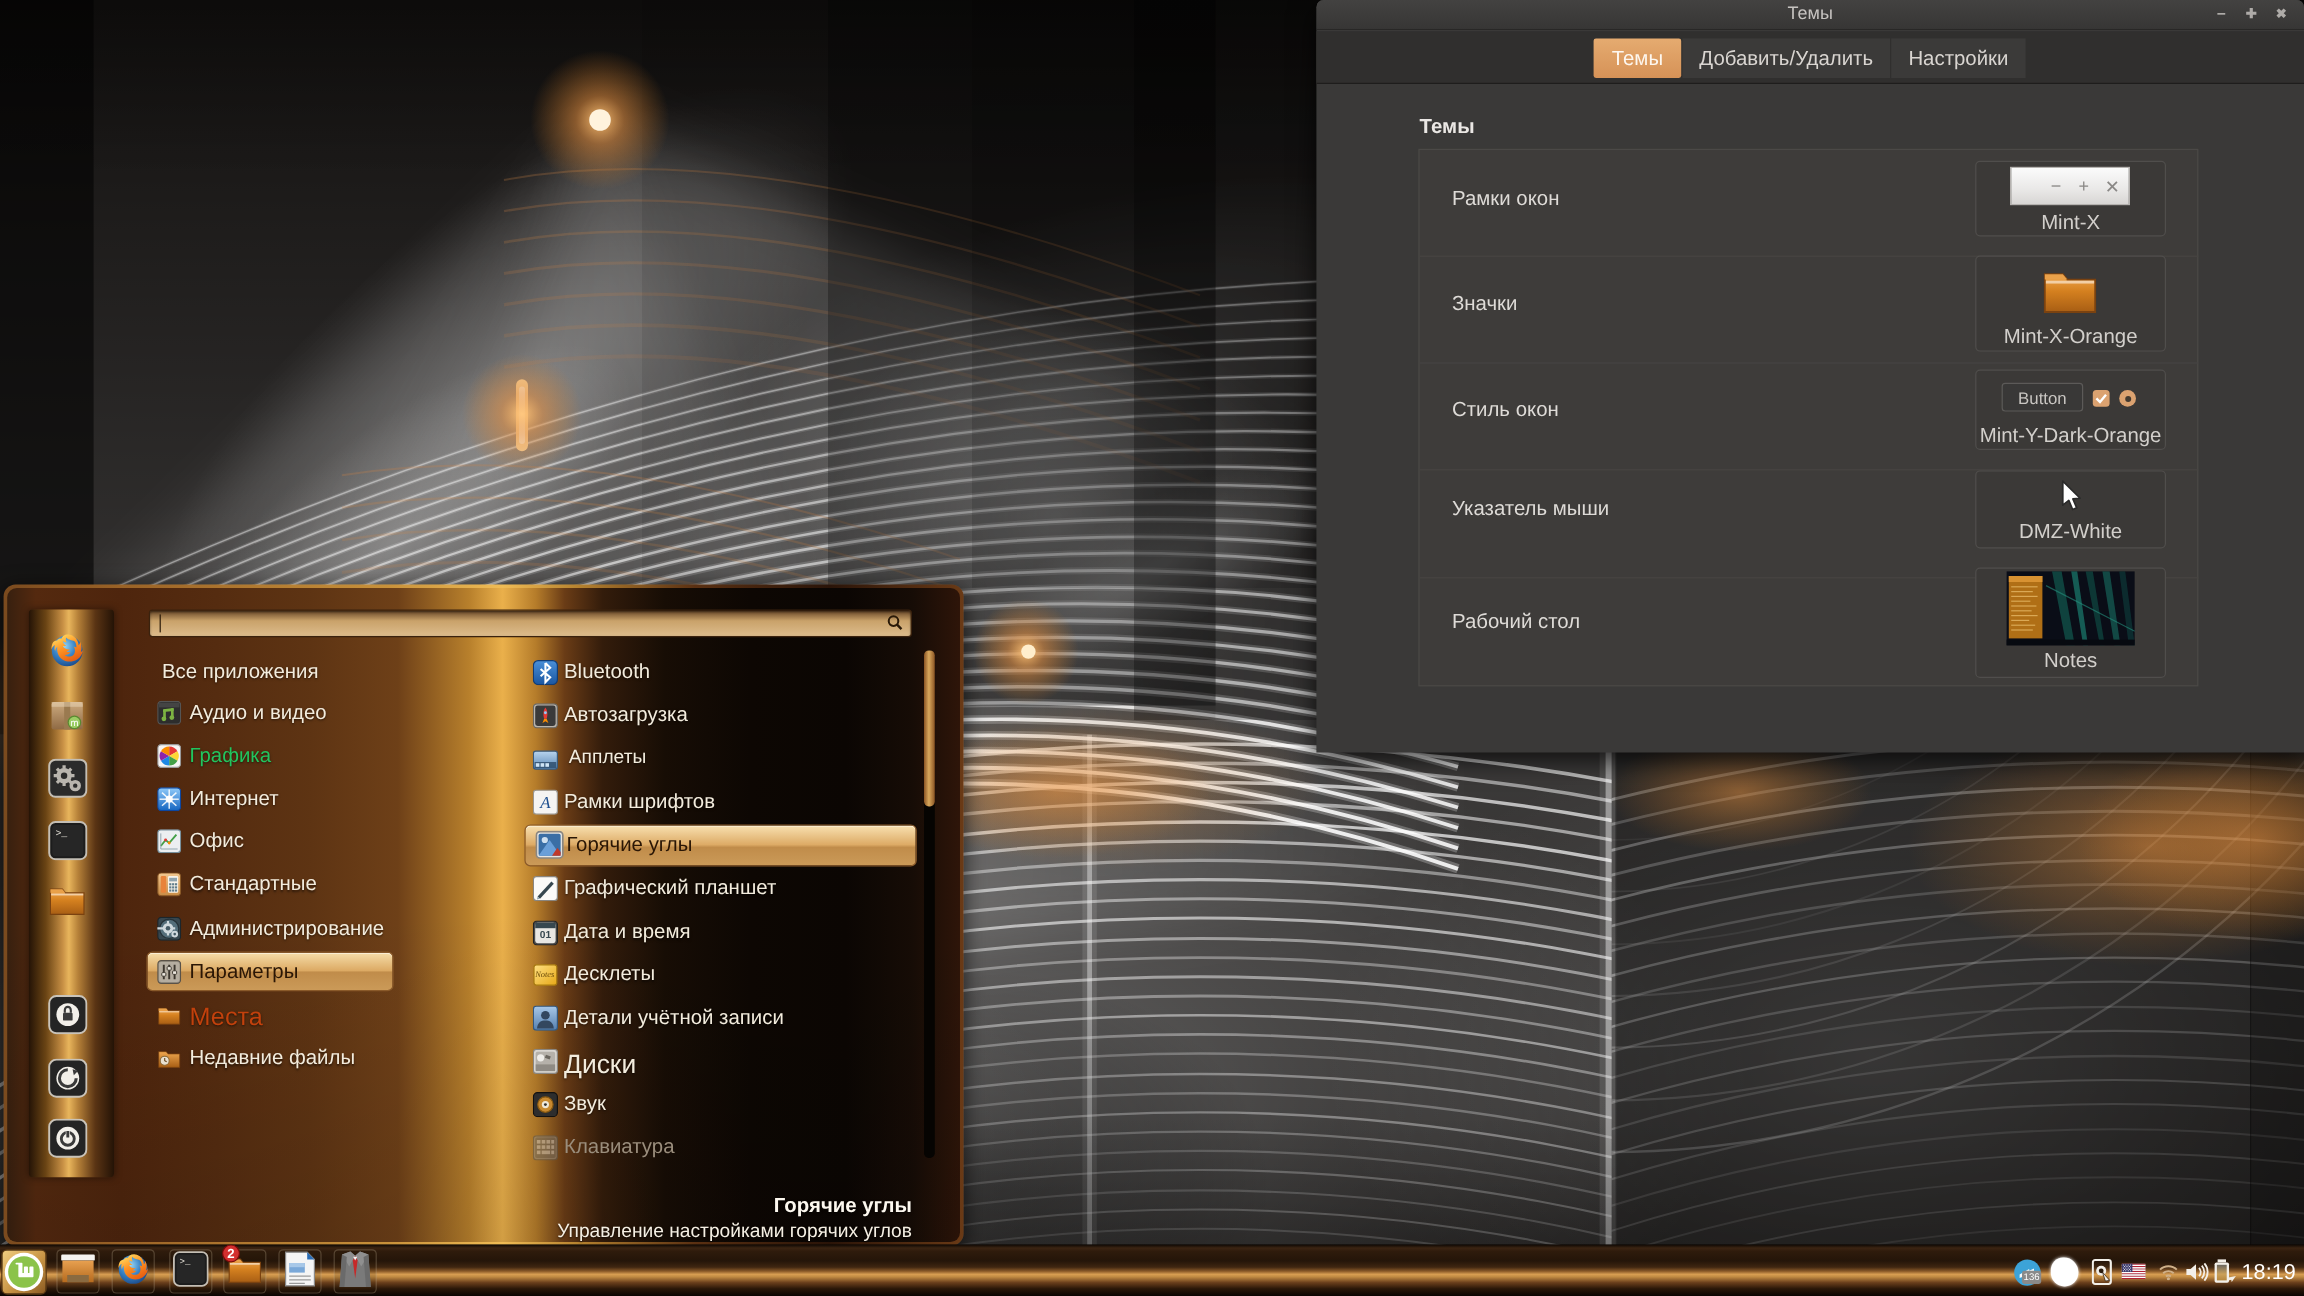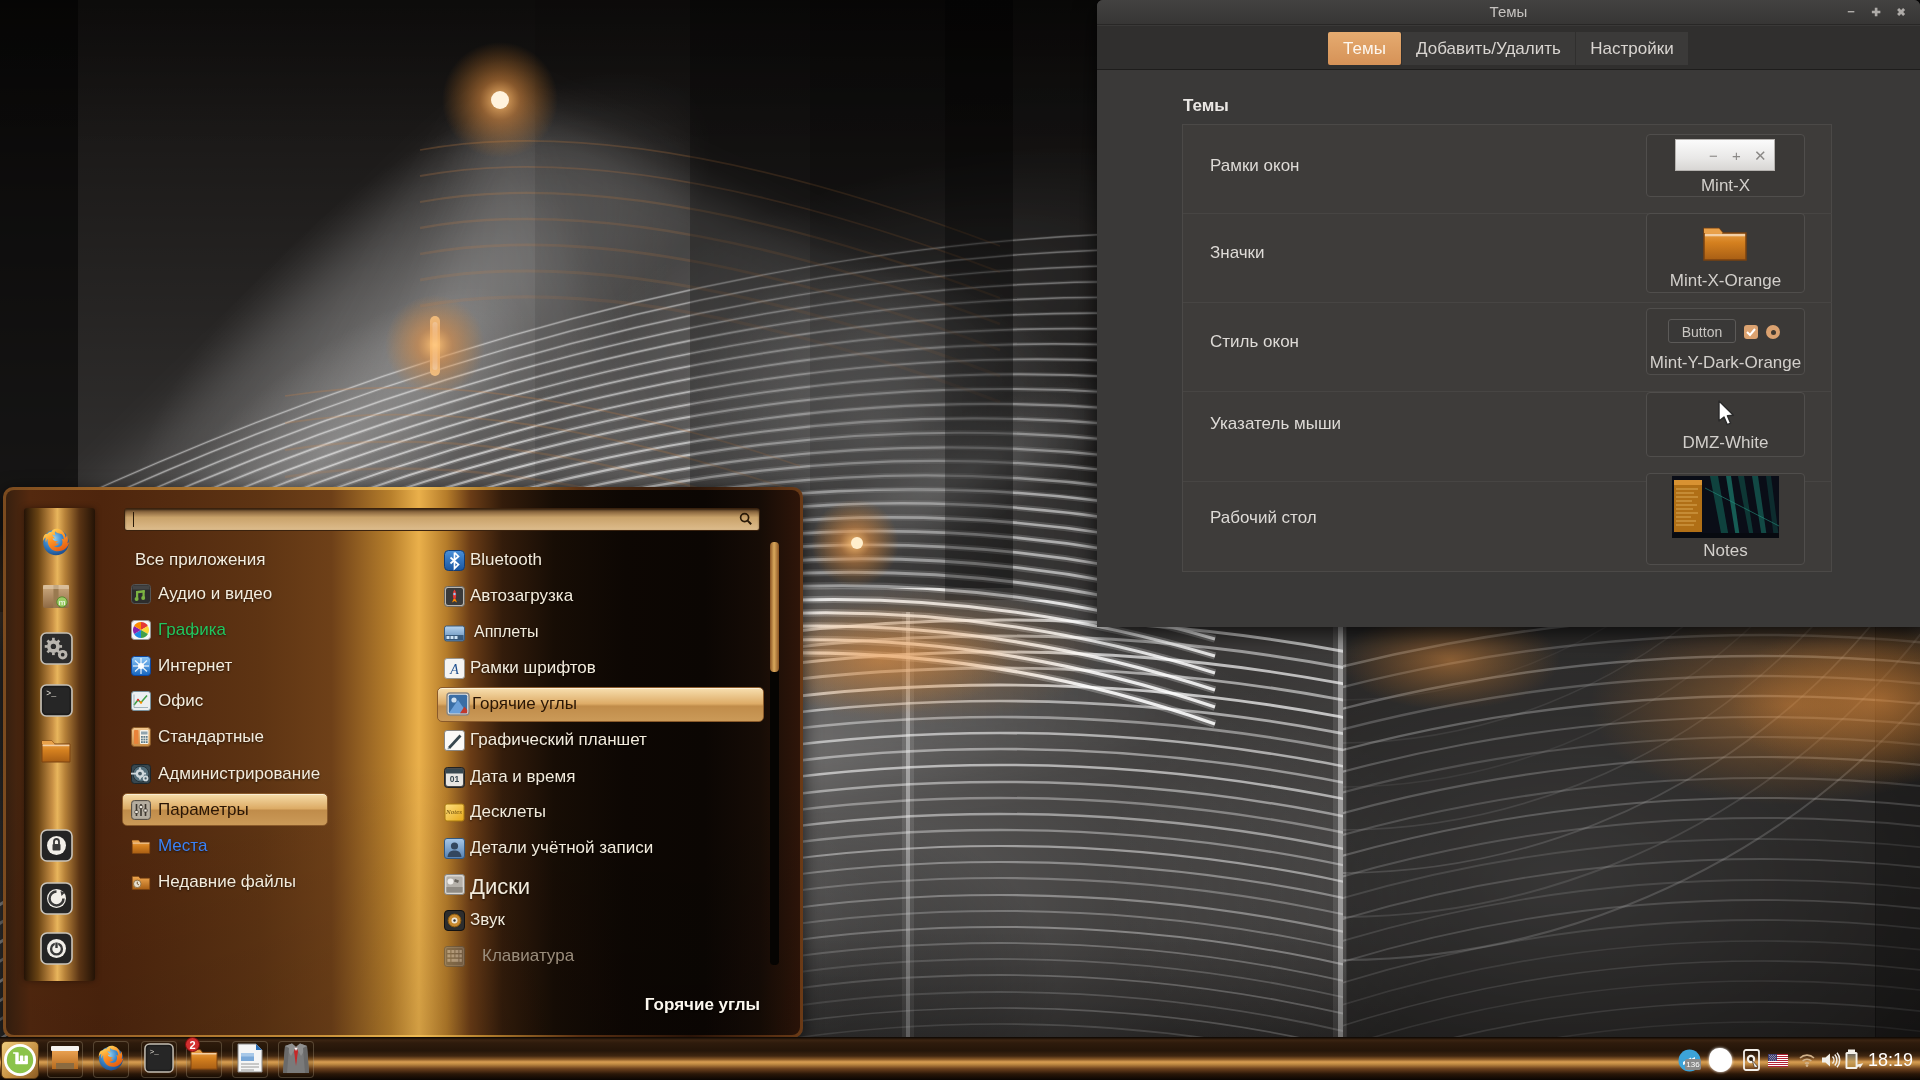--- a/index.html
+++ b/index.html
@@ -466,21 +466,21 @@
           <linearGradient id="fg20" x1="0" y1="0" x2="0" y2="1">
             <stop offset="0%" stop-color="#f0a850"></stop>
             <stop offset="45%" stop-color="#d4801f"></stop>
             <stop offset="100%" stop-color="#a85e14"></stop>
           </linearGradient>
         </defs>
 <path d="M2,5 L12,5 L14.5,8 L30,8 L30,26 L2,26 Z" fill="url(#fg20)" stroke="#7a4210" stroke-width="1"></path>
 <path d="M2,5 L12,5 L14.5,8 L2,8 Z" fill="#e9a14a"></path>
 <rect x="2.6" y="8.6" width="26.8" height="1.6" fill="#ffffff" opacity="0.55"></rect>
       </svg></div>
-<div style="position:absolute;left:158px;top:836px;font-size:17px;color:#3b82f6;text-shadow:0 1px 2px rgba(0,0,0,.6)">Места</div>
+<div style="position:absolute;left:158px;top:836px;font-size:21px;color:#c2410c;text-shadow:0 1px 2px rgba(0,0,0,.6)">Места</div>
 <div style="position:absolute;left:131px;top:872px"><svg width="20" height="20" viewBox="0 0 32 28">
         <defs>
           <linearGradient id="fgr" x1="0" y1="0" x2="0" y2="1">
             <stop offset="0%" stop-color="#f0a850"></stop>
             <stop offset="100%" stop-color="#a85e14"></stop>
           </linearGradient>
         </defs>
         <path d="M2,5 L12,5 L14.5,8 L30,8 L30,26 L2,26 Z" fill="url(#fgr)" stroke="#7a4210" stroke-width="1"></path>
         <circle cx="10" cy="17" r="6" fill="#e8e0d0" stroke="#8a6a3a" stroke-width="1.4"></circle>
         <path d="M10,13.5 V17 L12.6,18.6" stroke="#6a4a20" stroke-width="1.5" fill="none"></path>
@@ -598,24 +598,25 @@
           <rect x="15.4" y="4" width="2.4" height="3"></rect>
           <rect x="3.4" y="8.4" width="3" height="3"></rect>
           <rect x="7.4" y="8.4" width="3" height="3"></rect>
           <rect x="11.4" y="8.4" width="3" height="3"></rect>
           <rect x="15.4" y="8.4" width="2.4" height="3"></rect>
           <rect x="3.4" y="12.8" width="3" height="3"></rect>
           <rect x="7.4" y="12.8" width="7" height="3"></rect>
           <rect x="15.4" y="12.8" width="2.4" height="3"></rect>
         </g>
       </svg></div>
-<div style="position:absolute;left:470px;top:946px;font-size:17px;color:#9a8d7c;margin-left:12px;">Клавиатура</div>
+<div style="position:absolute;left:470px;top:946px;font-size:17px;color:#9a8d7c;">Клавиатура</div>
 <div style="position:absolute;left:770px;top:542px;width:9px;height:423px;background:#060402;border-radius:4px"></div>
 <div style="position:absolute;left:770px;top:542px;width:9px;height:130px;background:linear-gradient(to right,#8a5424,#d9a85c 45%,#8a5424);border-radius:4px"></div>
 <div style="position:absolute;left:0;top:995px;width:760px;text-align:right;font-size:17px;font-weight:bold;color:#fdf8ef;text-shadow:0 1px 2px rgba(0,0,0,.7)">Горячие углы</div>
+<div style="position:absolute;left:0;top:1018px;width:760px;text-align:right;font-size:16px;color:#f5efe3;text-shadow:0 1px 2px rgba(0,0,0,.7)">Управление настройками горячих углов</div>
 
 <div style="position:absolute;left:1097px;top:0;width:823px;height:627px;background:#3a3938;border-radius:6px 6px 0 0;box-shadow:0 6px 22px rgba(0,0,0,.75)">
   <div style="position:absolute;left:0;top:0;width:100%;height:25px;background:linear-gradient(to bottom,#434241,#373635);border-bottom:1px solid #282726;border-radius:6px 6px 0 0"></div>
   <div style="position:absolute;left:0;top:3px;width:100%;text-align:center;font-size:15px;color:#c6c3c0">Темы</div>
   <div style="position:absolute;left:746px;top:4px;width:16px;height:16px;text-align:center;line-height:16px;font-size:13px;color:#aeaba8;font-weight:bold">−</div>
       <div style="position:absolute;left:771px;top:4px;width:16px;height:16px;text-align:center;line-height:16px;font-size:11px;color:#aeaba8;font-weight:bold">✚</div>
       <div style="position:absolute;left:796px;top:4px;width:16px;height:16px;text-align:center;line-height:16px;font-size:11px;color:#aeaba8;font-weight:bold">✖</div>
   <div style="position:absolute;left:0;top:26px;width:100%;height:44px;background:#302f2e;border-bottom:1px solid #1e1d1c"></div>
   <div style="position:absolute;left:231px;top:32px;width:73px;height:33px;background:linear-gradient(to bottom,#e5ab70,#d69257);border-radius:2px;text-align:center;line-height:33px;font-size:17px;color:#fdf7ef">Темы</div>
   <div style="position:absolute;left:305px;top:32px;width:173px;height:33px;background:#3b3a39;border:0;text-align:center;line-height:33px;font-size:17px;color:#d9d5d1">Добавить/Удалить</div>

